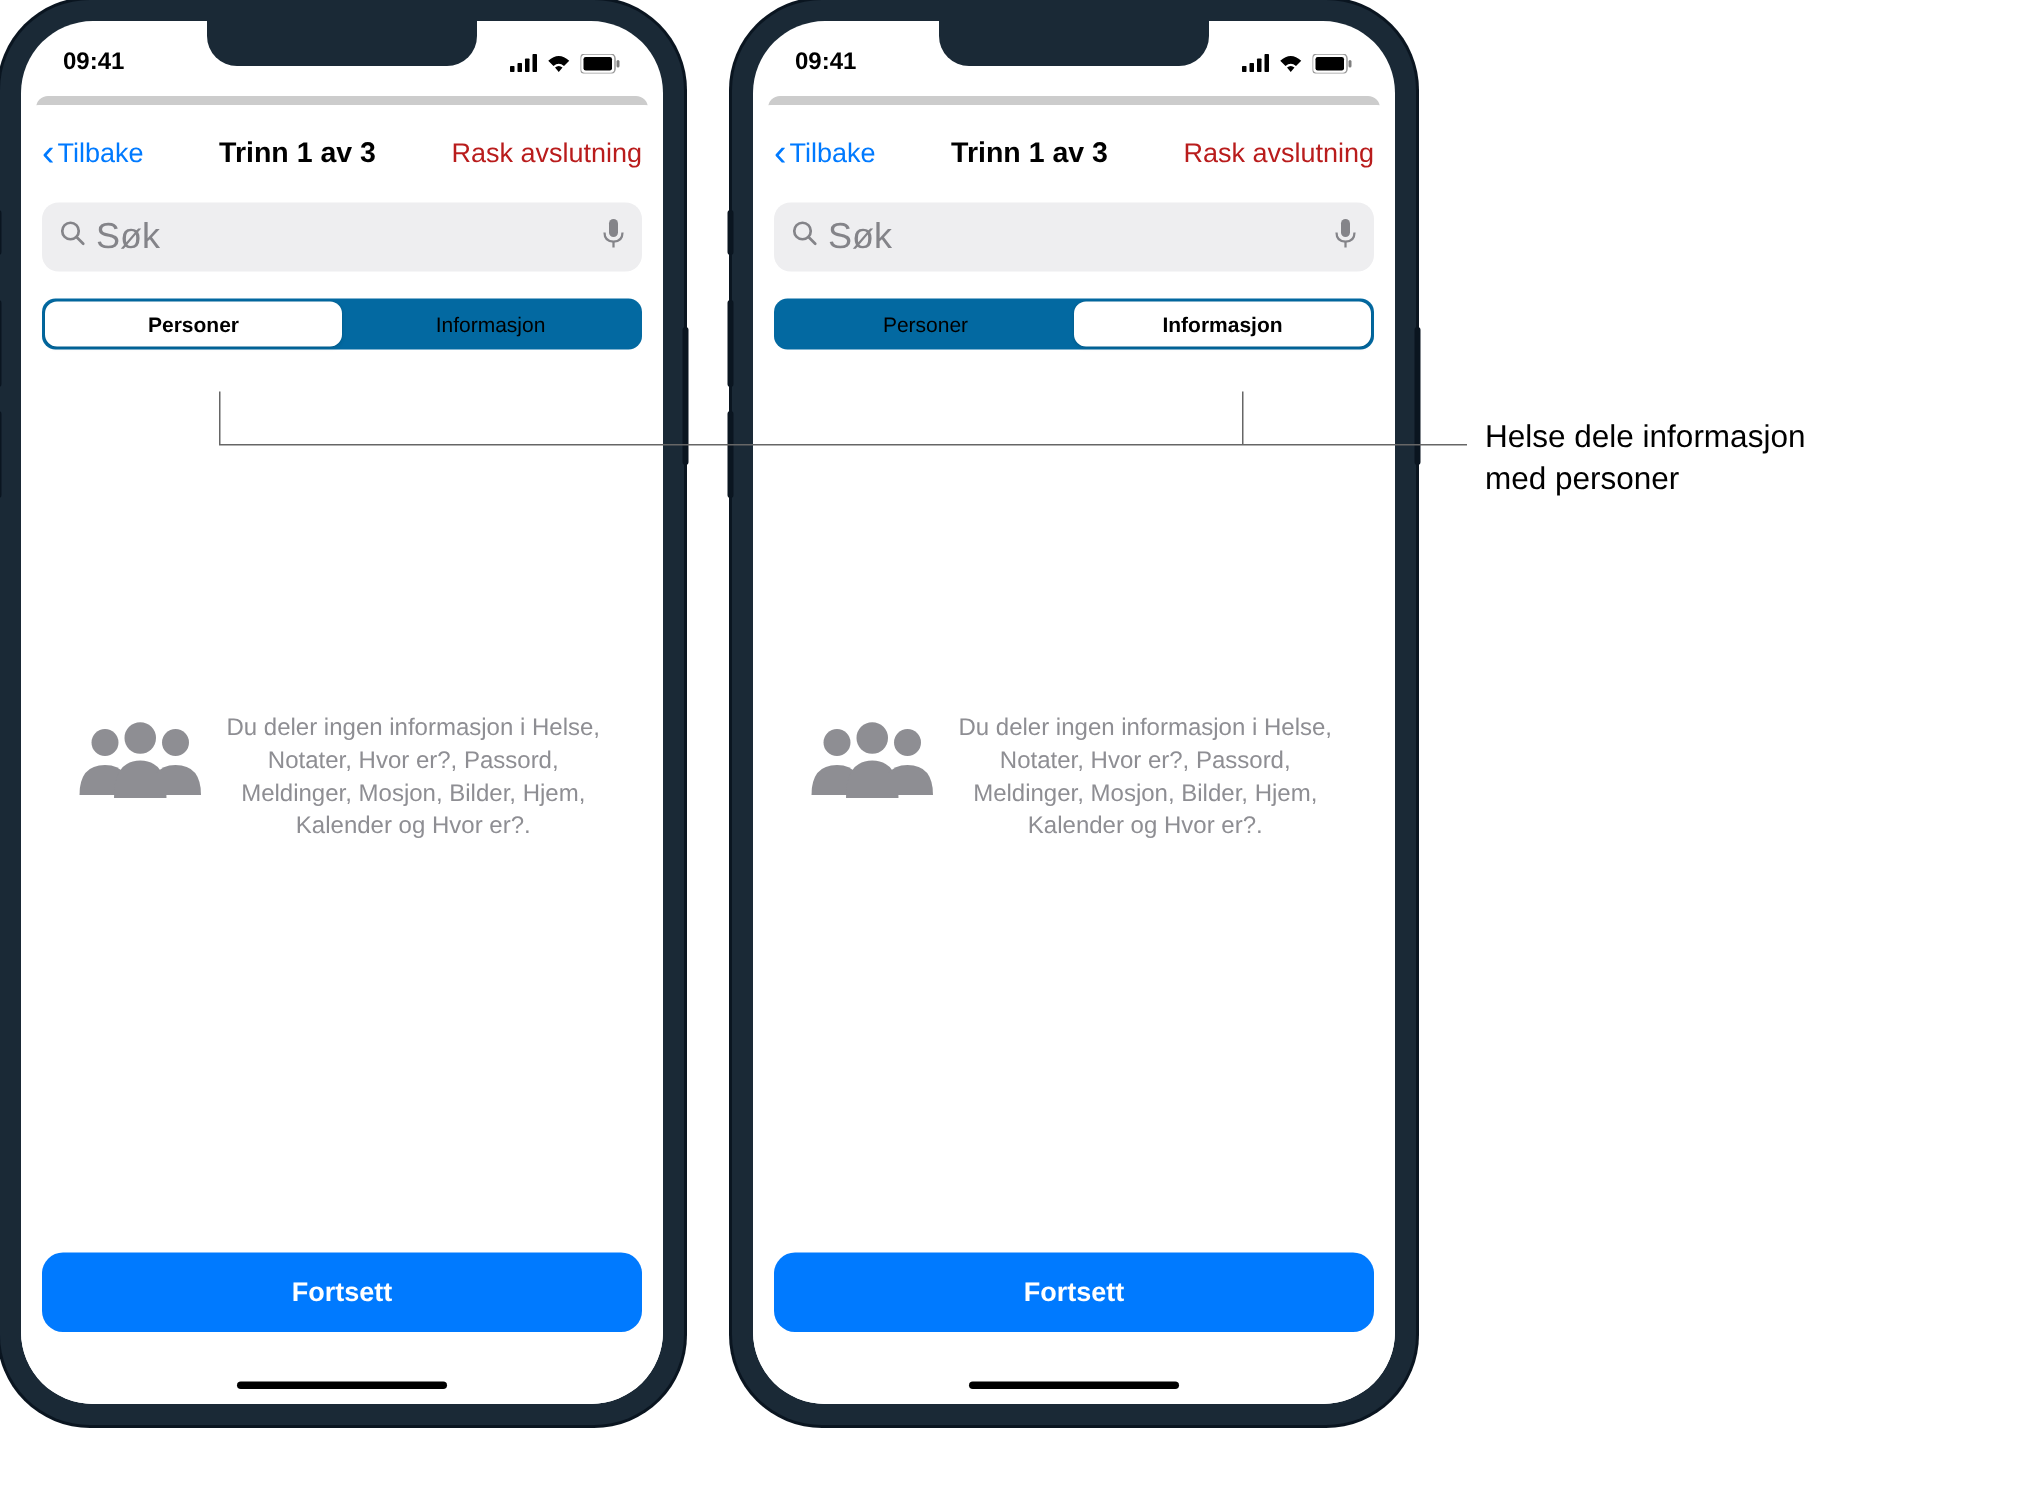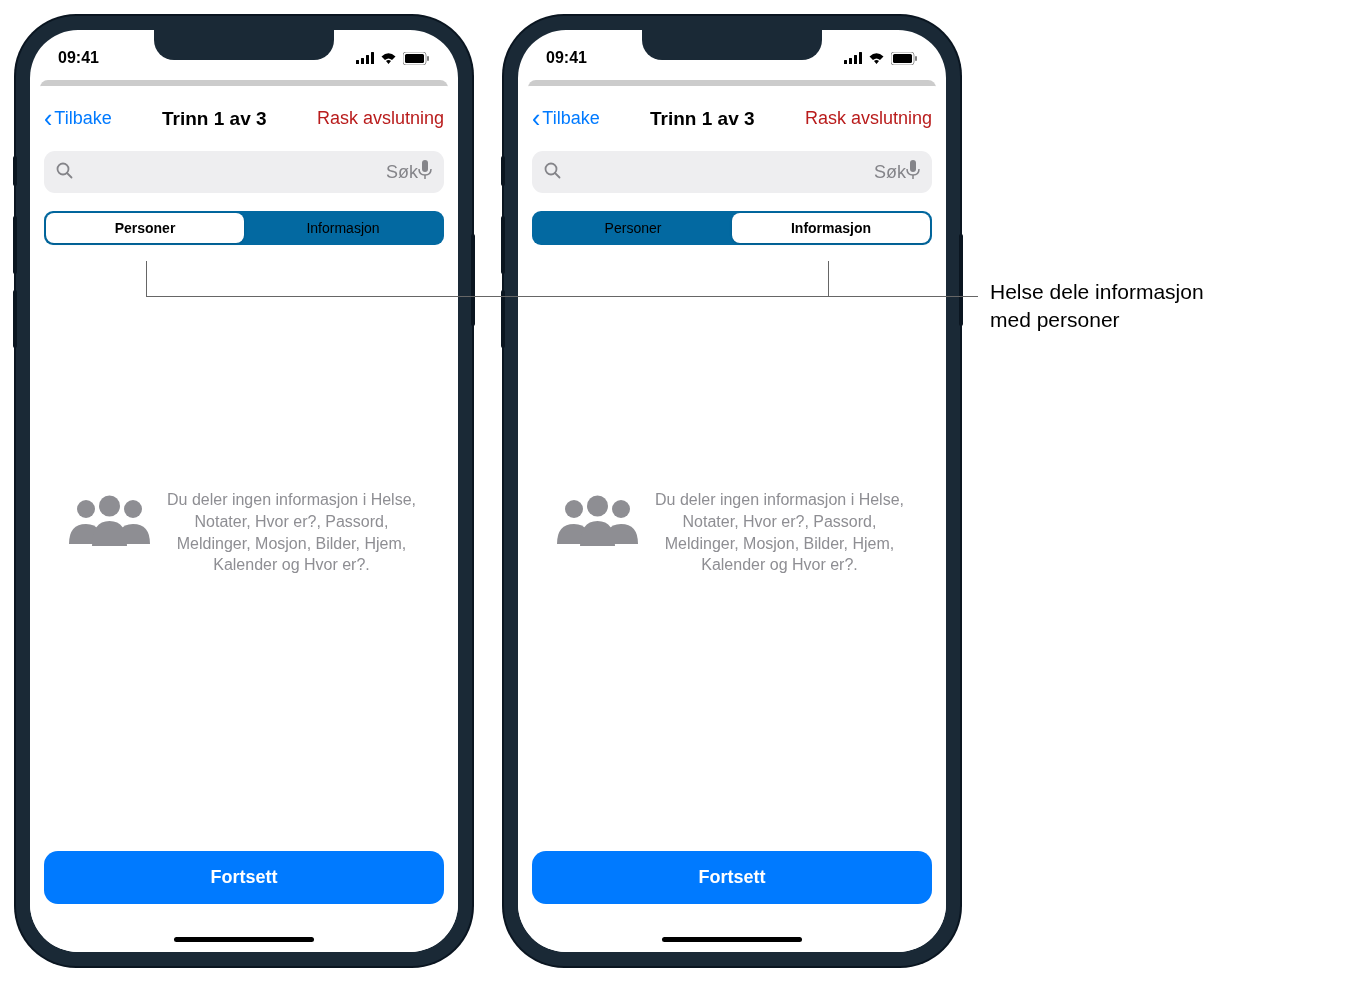--- a/index.html
+++ b/index.html
@@ -12,21 +12,20 @@
       font-family: -apple-system, BlinkMacSystemFont, 'Segoe UI', Helvetica, Arial, sans-serif;
       background: #fff;
       width: 1354px;
       height: 990px;
       position: relative;
     }
     
     .phones-container {
       display: flex;
       gap: 32px;
-      padding: 16px;
     }
     
     .phone-frame {
       width: 456px;
       height: 950px;
       background: #1a2936;
       border-radius: 60px;
       padding: 14px;
       position: relative;
       box-shadow: 0 0 0 2px #0a1520;
@@ -137,22 +136,21 @@
       color: #848489;
       margin-bottom: 18px;
     }
     
     .search-icon {
       margin-right: 7px;
     }
     
     .search-placeholder {
       flex: 1;
-      font-size: 18px;
-      text-align: right;
+      font-size: 24px;
     }
     
     .mic-icon {
       color: #848489;
     }
     
     .segmented-control {
       display: flex;
       background: #0369a1;
       border-radius: 9px;

